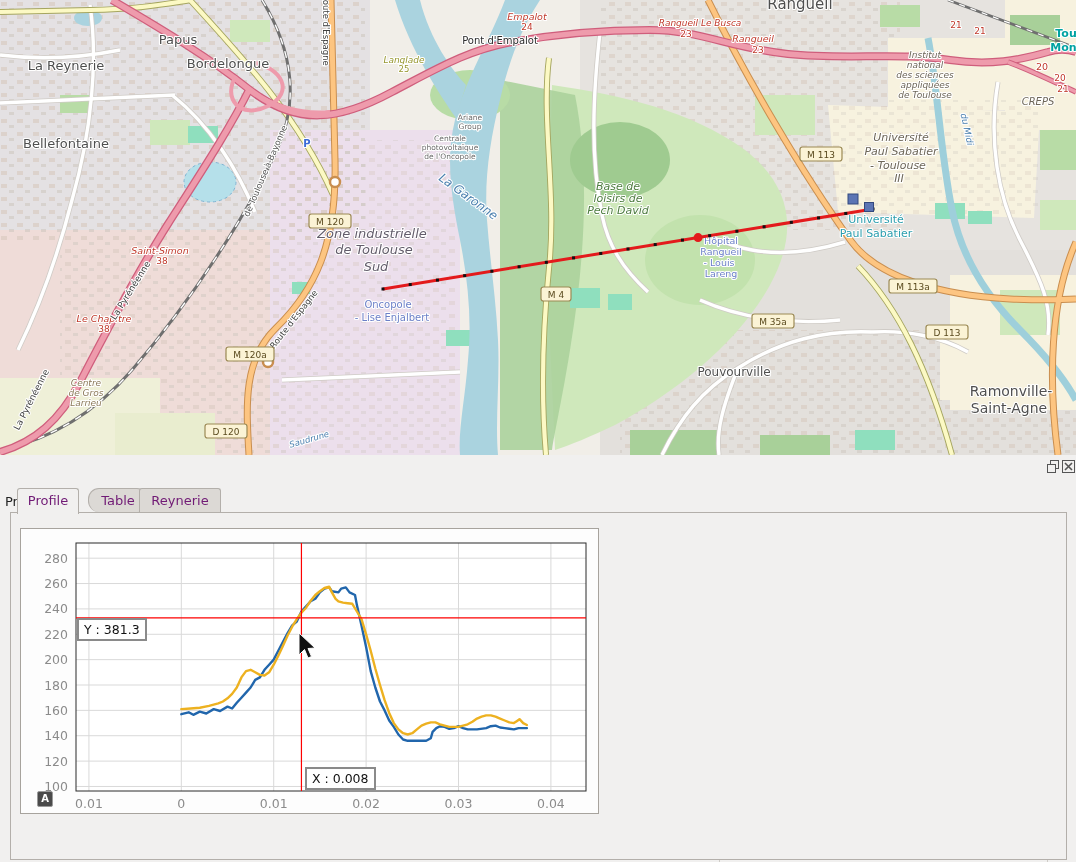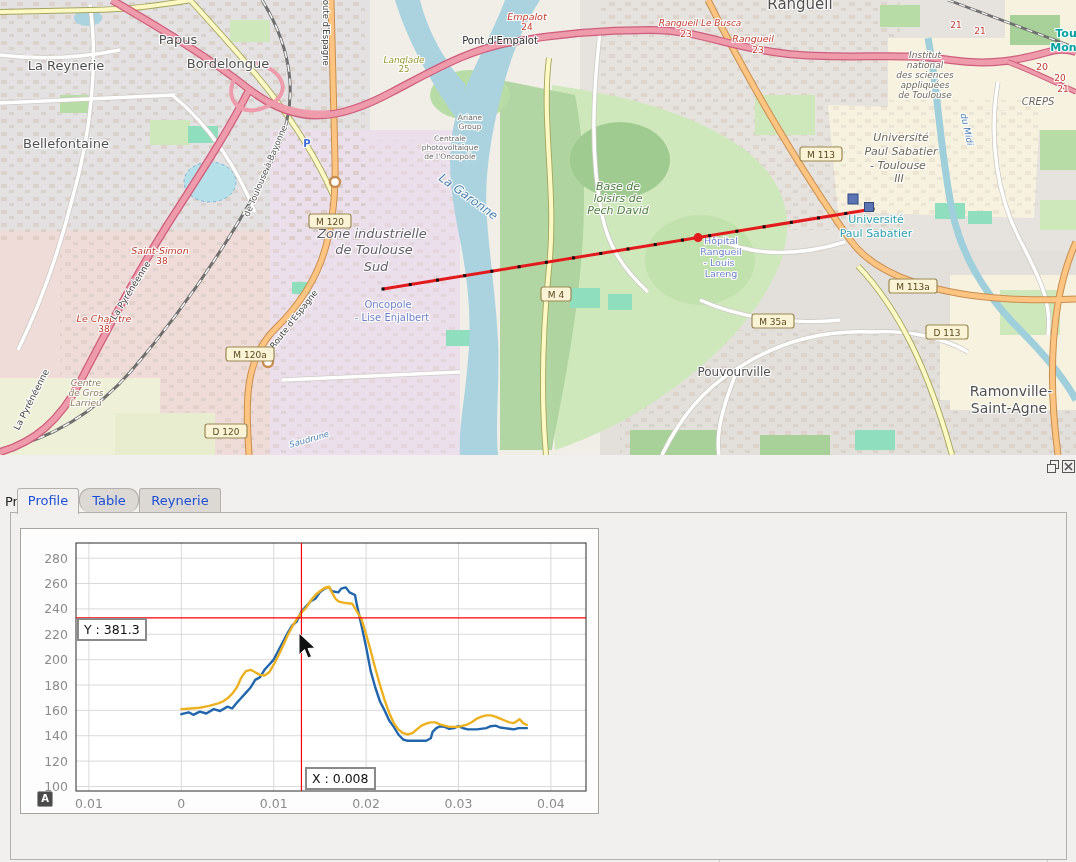--- a/index.html
+++ b/index.html
@@ -5,21 +5,21 @@
   html,body{margin:0;padding:0;background:#888;}
   .stage{position:relative;width:1076px;height:862px;overflow:hidden;
          background:#f1f0ef;font-family:"DejaVu Sans",sans-serif;font-size:13px;color:#2b2b2b;}
   
   .map{position:absolute;left:0;top:0;width:1076px;height:455px;background:#f1eee8;}
   .map svg{display:block;}
   
   .dock-title{position:absolute;left:5px;top:458px;font-size:13px;color:#222;margin-top:36px;}
   .dock-btn{position:absolute;top:460px;width:13px;height:13px;cursor:pointer;}
   .tab{position:absolute;top:488px;height:23px;line-height:23px;text-align:center;
-       background:#dcd9d5;border:1px solid #b3afaa;border-bottom:none;color:#1d4ed8;
+       background:#dcd9d5;border:1px solid #b3afaa;border-bottom:none;color:#701a75;
        border-top-left-radius:3px;border-top-right-radius:3px;}
   .tab.active{background:#f1f0ef;height:25px;z-index:3;}
   .tabframe{position:absolute;left:10px;top:512px;width:1055px;height:346px;
             background:#f1f0ef;border:1px solid #b3afaa;z-index:1;}
   
   .chartbox{position:absolute;left:20px;top:528px;width:577px;height:284px;
             background:#fdfdfd;border:1px solid #a7a39d;z-index:2;}
   .tooltip{position:absolute;background:#fefefe;border:2px solid #8a8a8a;
            padding:0 5px;font-size:12.5px;color:#111;line-height:19px;white-space:nowrap;z-index:5;}
   .autoscale{position:absolute;left:16px;top:262px;width:14px;height:14px;background:#4a4a4a;
@@ -335,21 +335,21 @@
   <svg class="dock-btn" style="left:1047px;" width="13" height="13">
     <rect x="3.5" y="0.5" width="8" height="8" fill="none" stroke="#555"></rect>
     <rect x="0.5" y="4.5" width="8" height="8" fill="#f1f0ef" stroke="#555"></rect>
   </svg>
   <svg class="dock-btn" style="left:1062px;" width="13" height="13">
     <rect x="0.5" y="0.5" width="12" height="12" fill="none" stroke="#555"></rect>
     <path d="M 3,3 L 10,10 M 10,3 L 3,10" stroke="#555" stroke-width="1.6"></path>
   </svg>
 
   <div class="tab active" style="left:17px;width:60px;">Profile</div>
-  <div class="tab" style="left:79px;width:58px;border-radius:11px;">Table</div>
+  <div class="tab" style="left:88px;width:58px;border-radius:11px;">Table</div>
   <div class="tab" style="left:139px;width:80px;">Reynerie</div>
   <div class="tabframe"></div>
 
   <div class="chartbox">
     <svg id="chart-svg" width="575" height="282">
         <rect x="55" y="14" width="510" height="248" fill="#ffffff"></rect>
         <line x1="67.93478260869566" y1="14" x2="67.93478260869566" y2="262" stroke="#d9d9d9" stroke-width="1"></line>
         <text x="67.93478260869566" y="279" text-anchor="middle" fill="#8b8b8b" font-size="12.5">0.01</text>
         <line x1="160.32608695652175" y1="14" x2="160.32608695652175" y2="262" stroke="#d9d9d9" stroke-width="1"></line>
         <text x="160.32608695652175" y="279" text-anchor="middle" fill="#8b8b8b" font-size="12.5">0</text>

